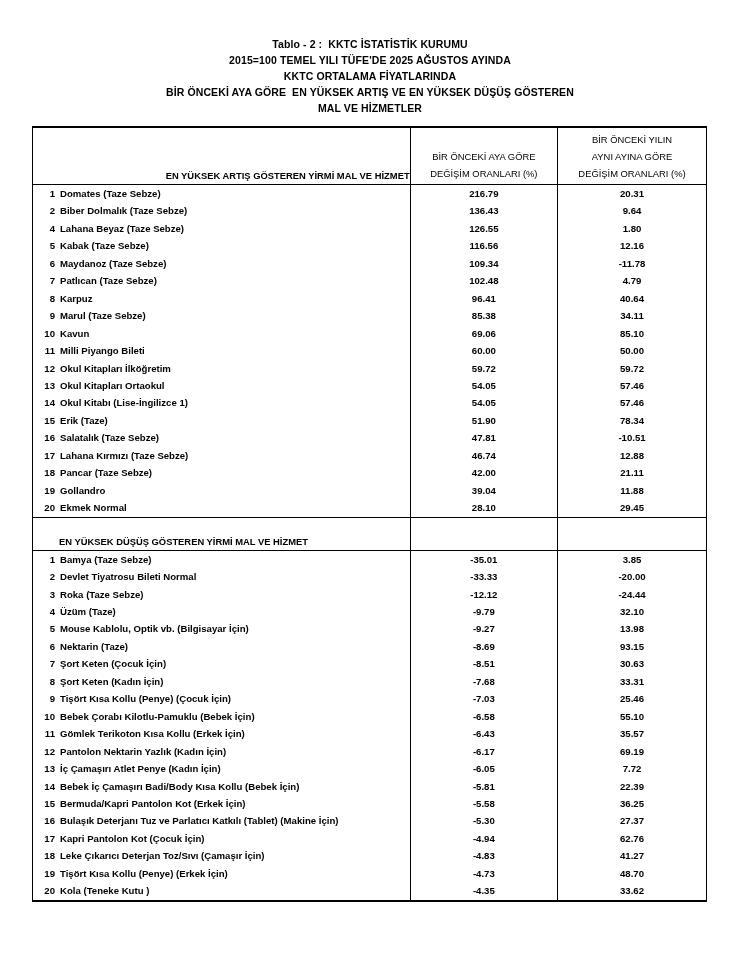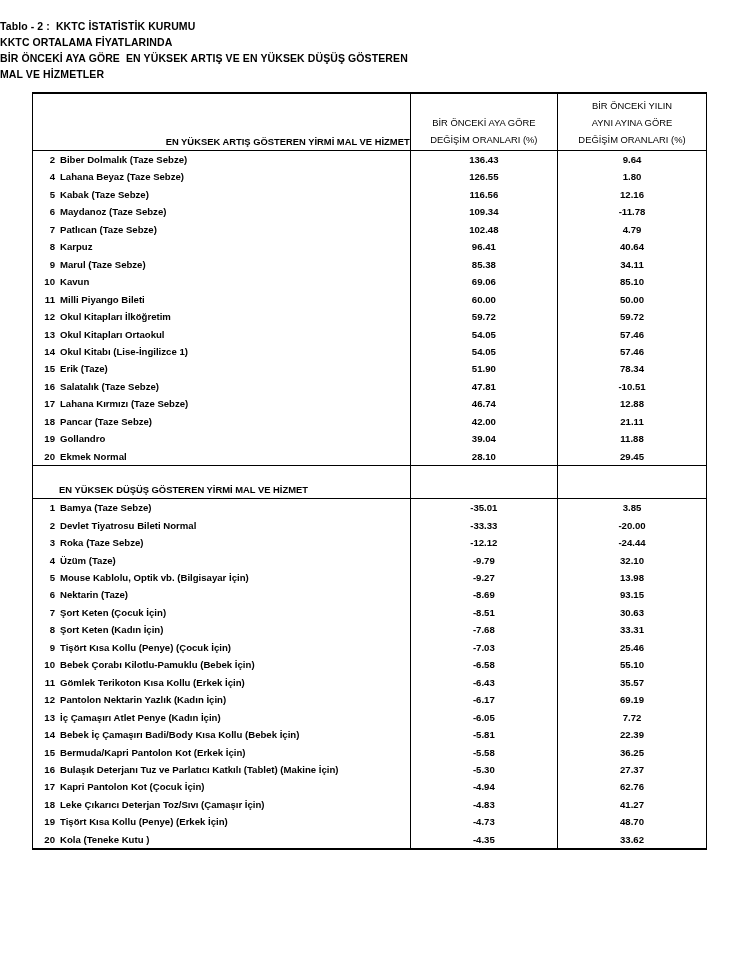--- a/index.html
+++ b/index.html
@@ -16,22 +16,22 @@
   }
   .page {
     position: relative;
     width: 740px;
     height: 955px;
     box-sizing: border-box;
   }
 
   
   .title-block {
-    padding-top: 18px;
-    text-align: left;
+    padding-top: 36px;
+    text-align: center;
   }
   .title-line {
     font-size: 10.5px;
     font-weight: bold;
     line-height: 16px;
     letter-spacing: 0.1px;
     white-space: pre;
   }
 
   
@@ -114,20 +114,21 @@
   tr.last-of-sec td { border-bottom: 1.7px solid #000; }
   tr.very-last td { border-bottom: none; }
 </style>
 </head>
 <body>
 
 <div class="page">
 
   <div class="title-block">
     <div class="title-line">Tablo - 2 :  KKTC İSTATİSTİK KURUMU</div>
+    <div class="title-line">2015=100 TEMEL YILI TÜFE'DE 2025 AĞUSTOS AYINDA</div>
     <div class="title-line">KKTC ORTALAMA FİYATLARINDA</div>
     <div class="title-line">BİR ÖNCEKİ AYA GÖRE  EN YÜKSEK ARTIŞ VE EN YÜKSEK DÜŞÜŞ GÖSTEREN</div>
     <div class="title-line">MAL VE HİZMETLER</div>
   </div>
 
   <div class="table-wrap">
     <table class="main">
       <colgroup>
         <col class="c-label">
         <col class="c-v1">
@@ -148,20 +149,25 @@
             <div class="hdr-stack">
               <div>BİR ÖNCEKİ YILIN</div>
               <div>AYNI AYINA GÖRE</div>
               <div>DEĞİŞİM ORANLARI (%)</div>
             </div>
           </th>
         </tr>
       </thead>
       <tbody id="increase-body">
           <tr class="data-row">
+            <td class="cell-label"><span class="rownum">1</span><span>Domates (Taze Sebze)</span></td>
+            <td class="cell-val">216.79</td>
+            <td class="cell-val">20.31</td>
+          </tr>
+          <tr class="data-row">
             <td class="cell-label"><span class="rownum">2</span><span>Biber Dolmalık (Taze Sebze)</span></td>
             <td class="cell-val">136.43</td>
             <td class="cell-val">9.64</td>
           </tr>
           <tr class="data-row">
             <td class="cell-label"><span class="rownum">4</span><span>Lahana Beyaz (Taze Sebze)</span></td>
             <td class="cell-val">126.55</td>
             <td class="cell-val">1.80</td>
           </tr>
           <tr class="data-row">

